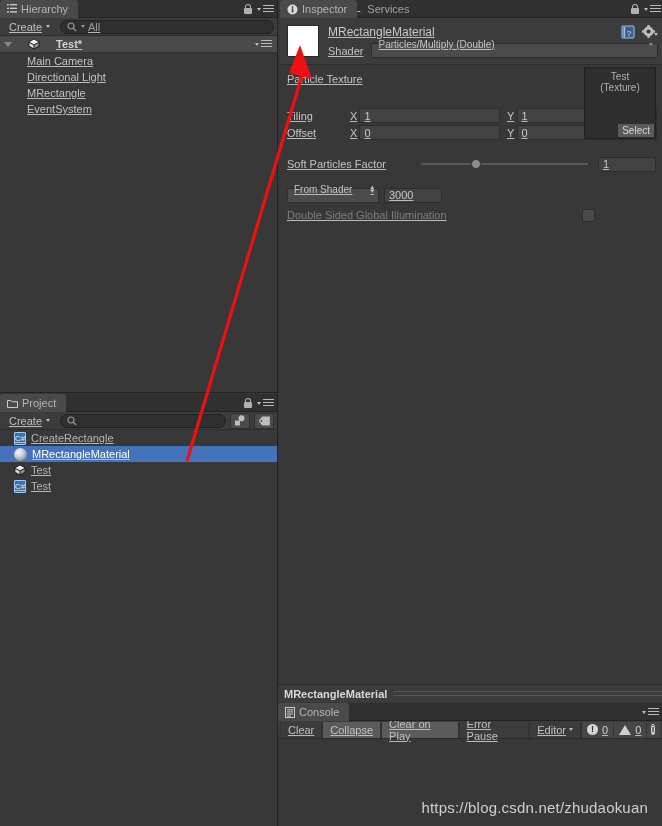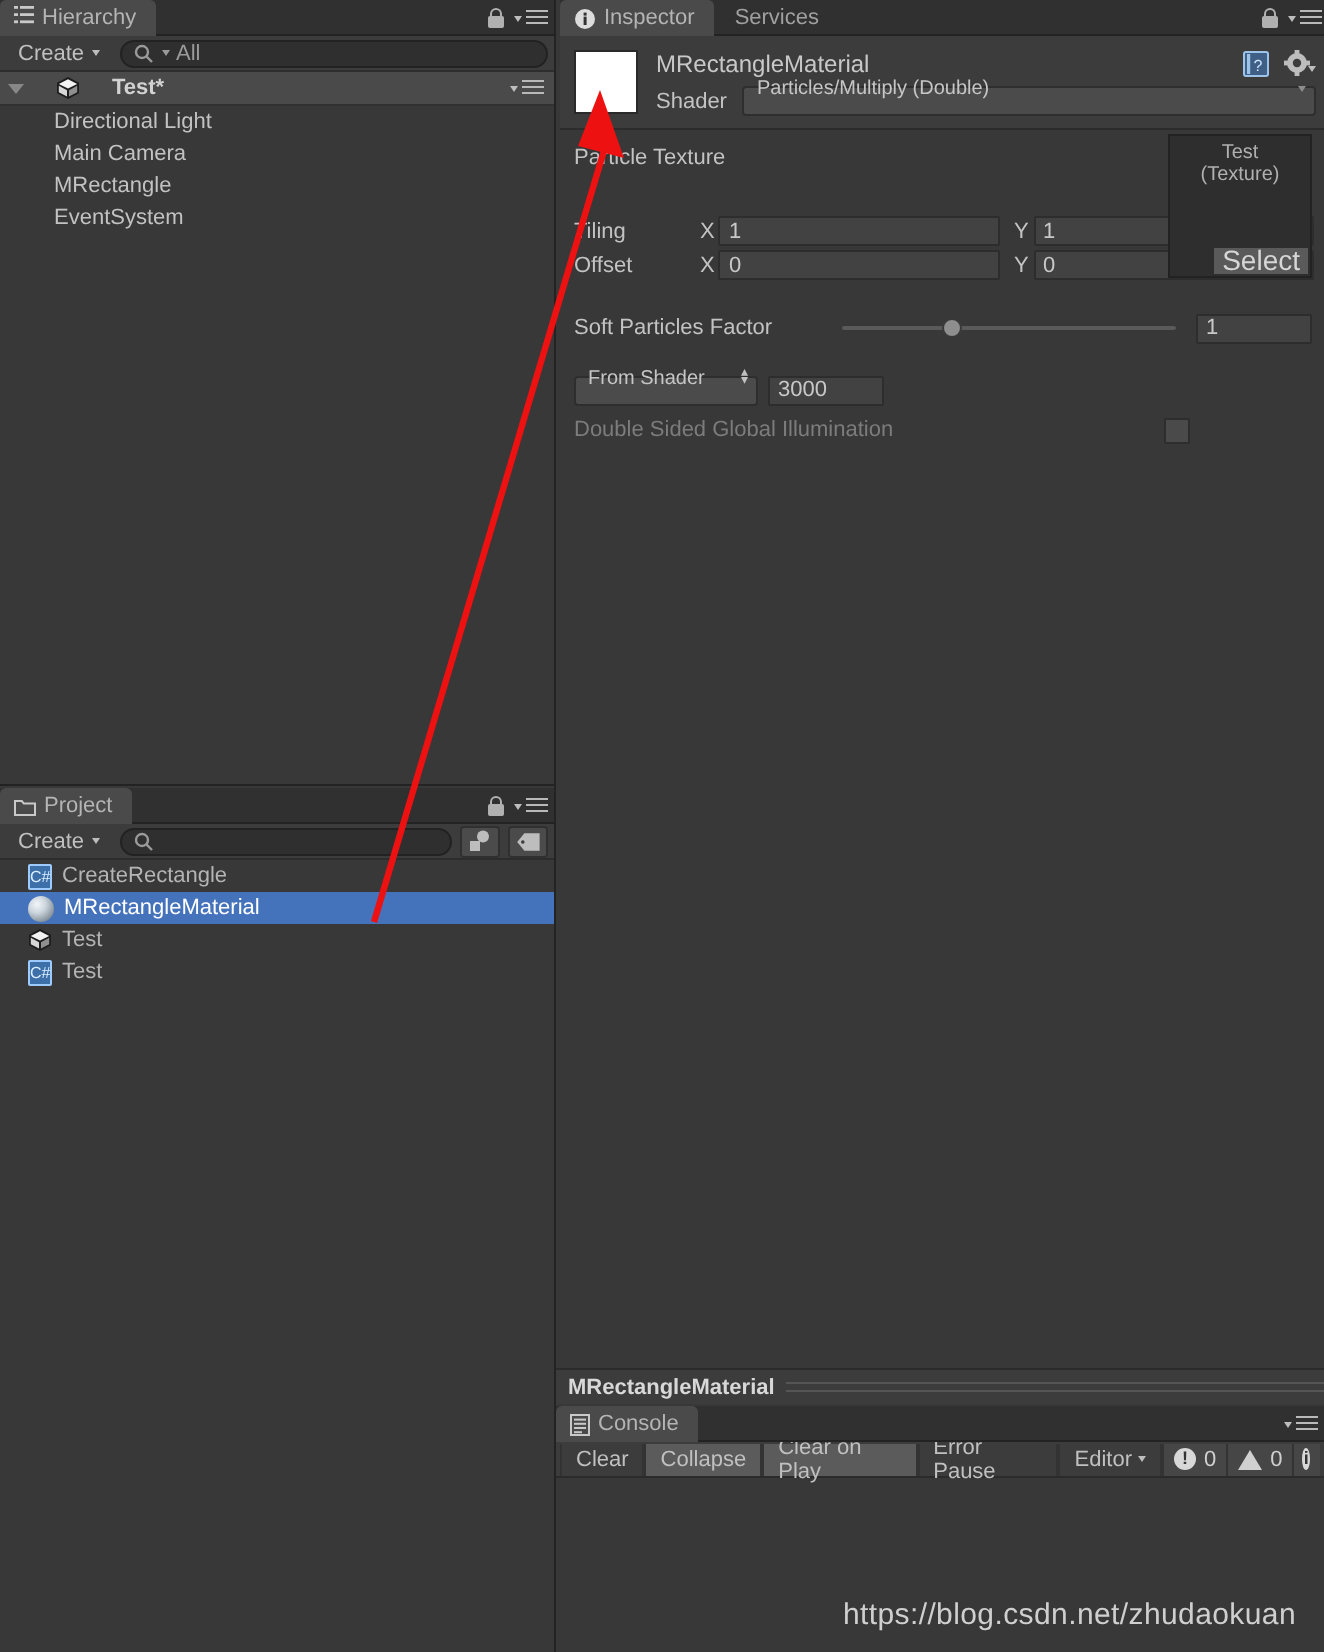--- a/index.html
+++ b/index.html
@@ -7,21 +7,21 @@
     width: 662px; height: 826px;
     background: #383838;
     font-family: "Liberation Sans", sans-serif;
     font-size: 11px;
     color: #b9b9b9;
     overflow: hidden;
   }
   #root { position: relative; width: 662px; height: 826px; }
 
   
-  .panel { position: absolute; background: #383838; }
+  .panel { position: absolute; background: #383838; text-decoration: underline; }
   .tabbar {
     position: relative; height: 18px; background: #303030;
     border-bottom: 1px solid #232323;
   }
   .tab {
     display: inline-flex; align-items: center; gap: 4px;
     height: 18px; padding: 0 10px 0 7px;
     font-size: 11px; color: #b4b4b4;
     background: #4a4a4a;
     border-top-left-radius: 3px; border-top-right-radius: 3px;
@@ -134,21 +134,21 @@
   .prop-label.dim { color: #7c7c7c; }
 
   .tex-slot {
     position: absolute; right: 8px; top: 2px; width: 72px; height: 72px;
     background: #2e2e2e; border: 1px solid #222;
     display: flex; flex-direction: column; align-items: center;
     color: #b0b0b0; font-size: 10px; padding-top: 3px;
   }
   .tex-slot .sel {
     position: absolute; right: 1px; bottom: 1px;
-    background: #5a5a5a; color: #d6d6d6; font-size: 14px;
+    background: #5a5a5a; color: #d6d6d6; font-size: 10px;
     padding: 0 4px; line-height: 13px;
   }
   .field {
     height: 15px; background: #424242; border: 1px solid #2d2d2d;
     border-radius: 1px; font-size: 11px; color: #c8c8c8;
     display: flex; align-items: center; padding-left: 4px;
   }
   .axis { font-size: 11px; color: #c3c3c3; width: 10px; }
   .slider-track {
     height: 2px; background: #5a5a5a; border-radius: 1px; position: relative;
@@ -278,24 +278,24 @@
           <span class="lines">
             <i></i>
             <i></i>
             <i></i>
           </span>
       </span>
     </div>
 
     <div>
       <div class="h-item">
+        <span>Main Camera</span>
+      </div>
+      <div class="h-item">
         <span>Directional Light</span>
-      </div>
-      <div class="h-item">
-        <span>Main Camera</span>
       </div>
       <div class="h-item">
         <span>MRectangle</span>
       </div>
       <div class="h-item">
         <span>EventSystem</span>
       </div>
     </div>
   </div>
 

